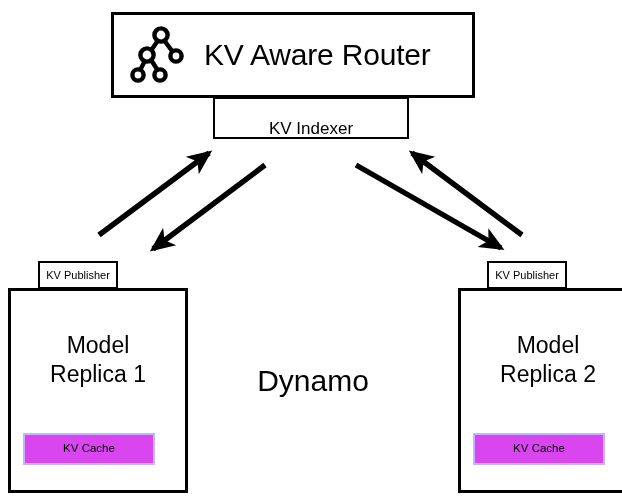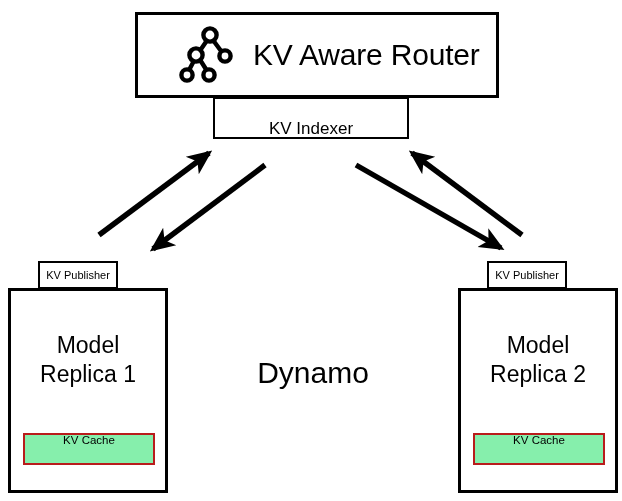--- a/index.html
+++ b/index.html
@@ -28,26 +28,26 @@
     align-items: center;
     justify-content: center;
     text-align: center;
   }
   .box-thin {
     border-width: 2px;
   }
 
   
   #router-box {
-    left: 135px;
+    left: 111px;
     top: 12px;
     width: 364px;
     height: 86px;
     justify-content: flex-start;
-    padding-left: 41px;
+    padding-left: 16px;
     z-index: 3;
   }
   #router-icon {
     width: 58px;
     height: 62px;
     flex: 0 0 auto;
     display: block;
   }
   #router-label {
     font-size: 30px;
@@ -86,21 +86,21 @@
   #publisher-right-box { left: 487px; }
   .publisher-label {
     font-size: 11px;
     color: #000000;
     line-height: 1;
     white-space: nowrap;
   }
 
   
   .replica-box {
-    width: 160px;
+    width: 180px;
     height: 205px;
     top: 288px;
     display: block;
     z-index: 3;
   }
   #replica-left-box  { left: 8px; }
   #replica-right-box { left: 458px; }
   .replica-title {
     position: absolute;
     left: 0;
@@ -111,38 +111,39 @@
     color: #000000;
     text-align: center;
     white-space: pre-line;
   }
   .cache-box {
     position: absolute;
     left: 12px;
     top: 142px;
     width: 132px;
     height: 32px;
-    background: #86efac;
-    border: 2px solid #b91c1c;
+    background: #d946ef;
+    border: 2px solid #c4b5fd;
     box-sizing: border-box;
     display: flex;
+    align-items: center;
     justify-content: center;
   }
   .cache-label {
     font-size: 11.5px;
     color: #000000;
     line-height: 1;
     white-space: nowrap;
   }
 
   
   #dynamo-caption {
     position: absolute;
     left: 190px;
-    top: 358px;
+    top: 366px;
     width: 246px;
     text-align: center;
     font-size: 30px;
     color: #000000;
     line-height: 1;
     z-index: 1;
   }
 
   
   #arrow-layer {

